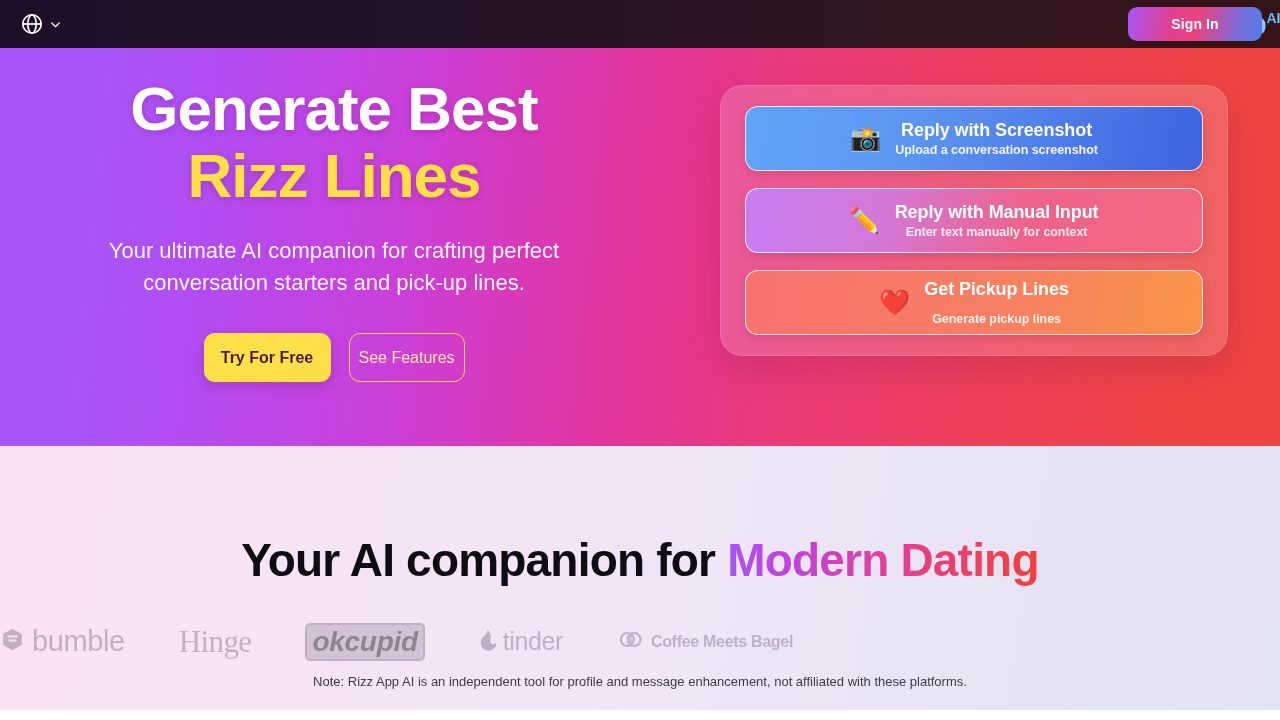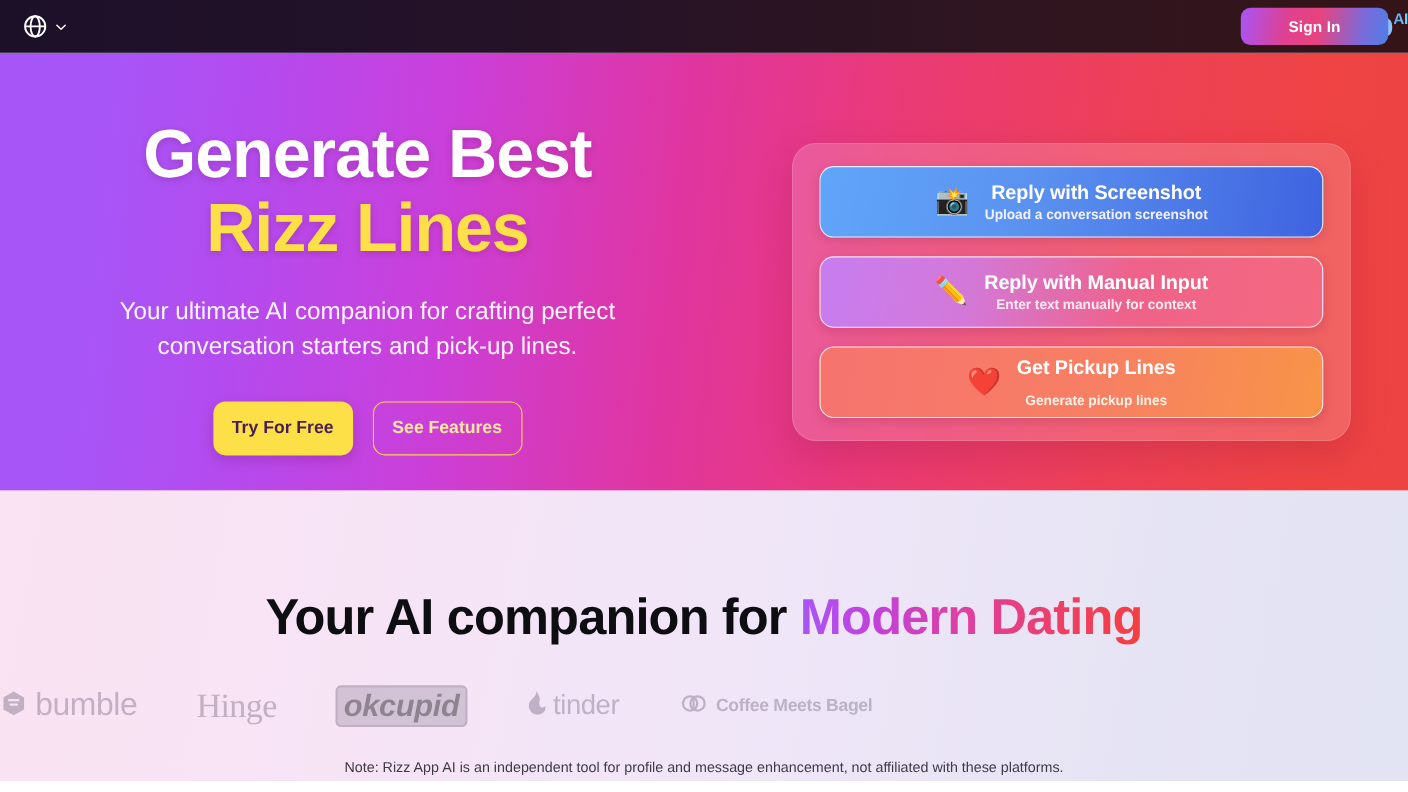--- a/index.html
+++ b/index.html
@@ -87,21 +87,21 @@
         #a855f7 0%,
         #a855f7 8%,
         #b44bef 18%,
         #cb3fd9 32%,
         #e0359f 48%,
         #ea3a77 62%,
         #ee4058 78%,
         #ef4444 92%,
         #ee4343 100%);
     display: flex;
-    align-items: center;
+    align-items: flex-start;
   }
 
   .hero-left {
     width: 668px;
     padding-top: 30px;
     text-align: center;
   }
 
   .hero-title {
     font-size: 62px;
@@ -139,28 +139,28 @@
     border: none;
     background: #fde047;
     color: #4a1d52;
     font-size: 16px;
     font-weight: bold;
     font-family: "Liberation Sans", sans-serif;
     cursor: pointer;
     box-shadow: 0 4px 12px rgba(80, 10, 60, 0.2);
   }
   .btn-ghost {
-    width: 136px;
+    width: 116px;
     height: 49px;
     border-radius: 11px;
     border: 1.6px solid #fcd34d;
     background: transparent;
     color: #fde8a0;
     font-size: 16px;
-    font-weight: 700;
+    font-weight: 400;
     font-family: "Liberation Sans", sans-serif;
     cursor: pointer;
   }
 
   
   .hero-right {
     flex: 1;
     display: flex;
     justify-content: center;
     padding-top: 37px;
@@ -285,21 +285,21 @@
     font-weight: 400;
     letter-spacing: -0.4px;
   }
   .logo-cmb .logo-text {
     font-size: 16px;
     font-weight: bold;
     letter-spacing: -0.3px;
   }
 
   .disclaimer {
-    margin-top: 29px;
+    margin-top: 13px;
     font-size: 13px;
     color: #3e3a46;
     line-height: 1.3;
   }
 </style>
 </head>
 <body>
 
 <div class="header">
 

